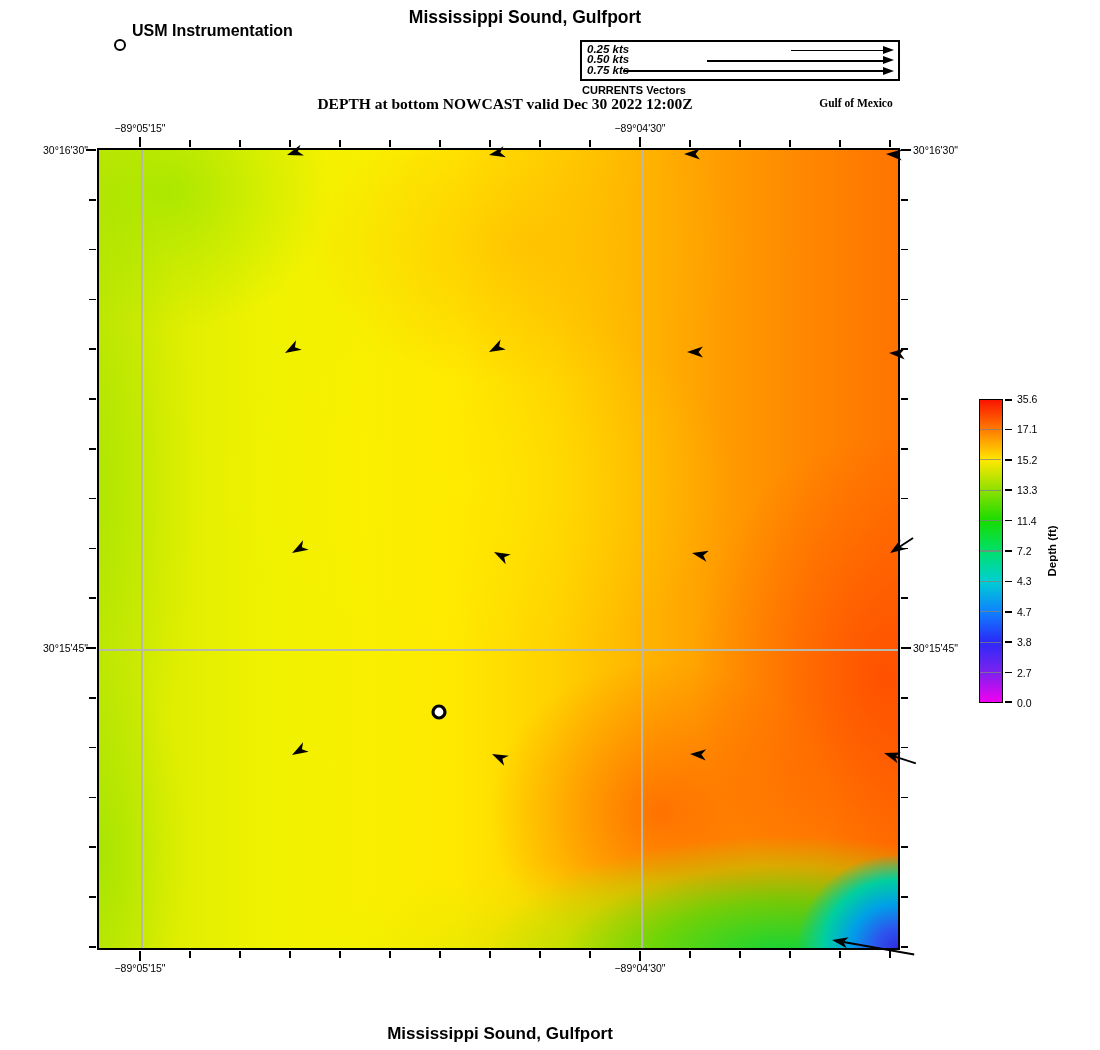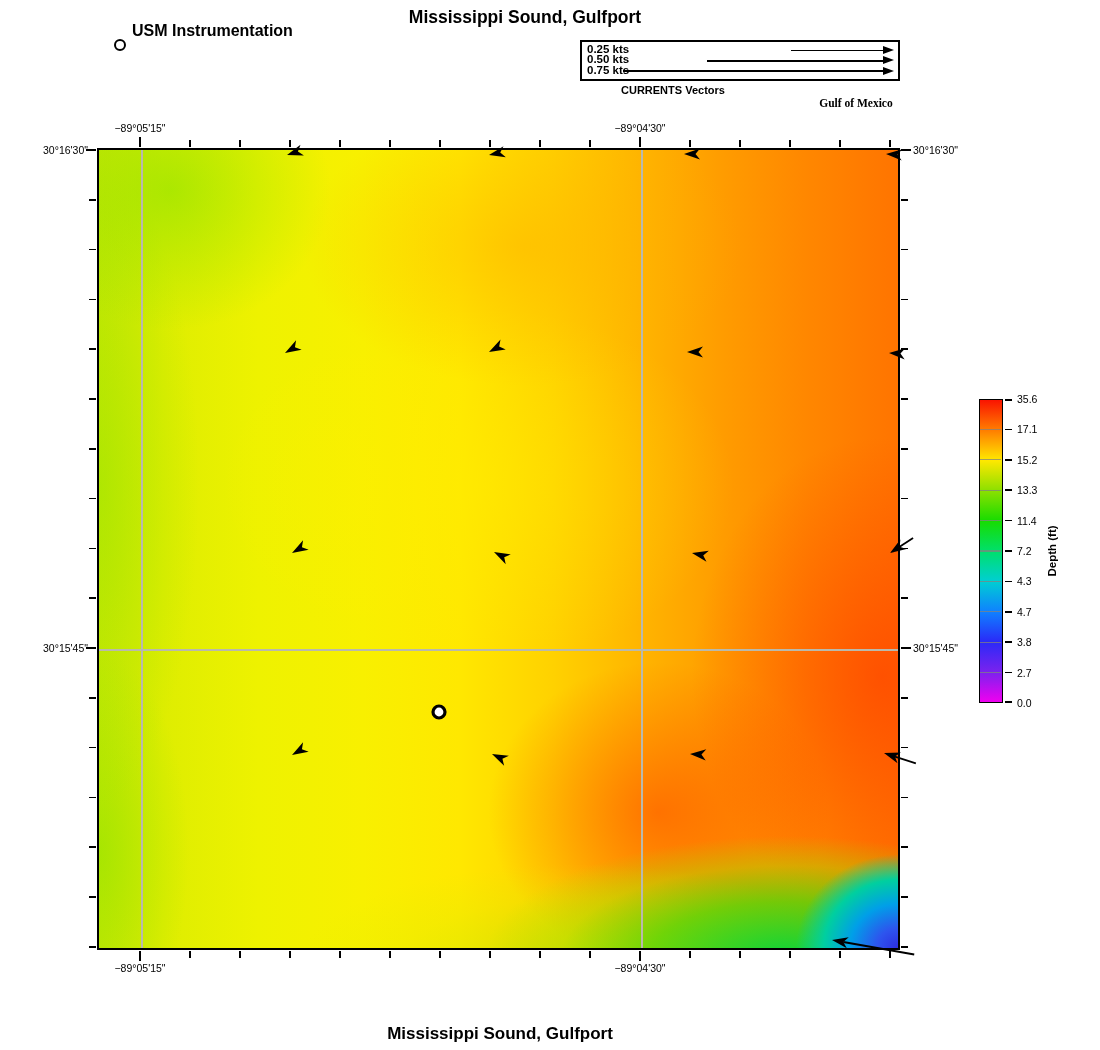--- a/index.html
+++ b/index.html
@@ -10,27 +10,27 @@
   .serif-b{font-family:"Liberation Serif","DejaVu Serif",serif;font-weight:bold;}
   .ctr{text-align:center;}
   .title-top{left:0;top:7px;width:1050px;font-size:17.5px;}
   .title-bottom{left:0;top:1024px;width:1000px;font-size:17px;}
   .subtitle{left:0;top:95px;width:1010px;font-size:15.5px;}
   .gulf{left:776px;top:97px;width:160px;font-size:11.5px;}
   .usm-circle{left:114px;top:39px;width:8px;height:8px;border:2.6px solid #000;border-radius:50%;background:#fff;}
   .usm-label{left:132px;top:22px;font-size:16px;}
   .vec-box{left:580px;top:40px;width:320px;height:41px;border:2px solid #000;background:#fff;
            display:flex;flex-direction:column;justify-content:space-between;padding:3px 0;box-sizing:border-box;}
-  .vec-row{position:relative;height:11px;}
+  .vec-row{position:relative;height:11px;font-style:italic;}
   .vec-label{position:absolute;left:5px;top:-1px;font-size:11.5px;font-weight:bold;line-height:11px;}
   .vec-arrow{position:absolute;right:4px;top:0;height:11px;}
   .vec-line{position:absolute;left:0;right:6px;top:4.7px;height:1.6px;background:#000;}
   .vec-head{position:absolute;right:0;top:1px;width:0;height:0;
             border-top:4.5px solid transparent;border-bottom:4.5px solid transparent;border-left:11px solid #000;}
-  .currents-caption{left:582px;top:84px;font-size:11px;margin-left:39px;}
+  .currents-caption{left:582px;top:84px;font-size:11px;}
   .axis-label{font-size:10.5px;white-space:nowrap;}
   .map-outer{left:97px;top:148px;width:803px;height:802px;border:2px solid #000;box-sizing:border-box;}
   .map-field{position:absolute;inset:0;
     background:
       radial-gradient(ellipse 120px 110px at 100% 100%, #2e2ee0 0%, #2d55ee 18%, #009fe8 40%, #00cf9f 62%, rgba(0,207,120,0) 85%),
       radial-gradient(ellipse 300px 120px at 86% 101%, rgba(0,216,60,0.95) 0%, rgba(70,220,10,0.75) 45%, rgba(160,228,0,0.4) 75%, rgba(160,228,0,0) 100%),
       radial-gradient(ellipse 280px 100px at 60% 102%, rgba(190,232,0,0.6) 0%, rgba(220,236,0,0.25) 65%, rgba(220,236,0,0) 100%),
       radial-gradient(ellipse 170px 150px at 70% 83%, rgba(255,64,0,0.55) 0%, rgba(255,64,0,0) 100%),
       radial-gradient(ellipse 190px 240px at 98% 66%, rgba(255,50,0,0.55) 0%, rgba(255,50,0,0) 100%),
       radial-gradient(ellipse 160px 140px at 9% 5%, rgba(130,226,0,0.55) 0%, rgba(130,226,0,0) 100%),
@@ -79,20 +79,21 @@
       <div class="vec-row">
         <span class="vec-label">0.75 kts</span>
         <span class="vec-arrow" style="width:271px">
           <i class="vec-line"></i>
           <i class="vec-head"></i>
         </span>
       </div>
     </div>
   <div class="abs sans-b currents-caption">CURRENTS Vectors</div>
 
+  <div class="abs serif-b ctr subtitle">DEPTH at bottom NOWCAST valid Dec 30 2022 12:00Z</div>
   <div class="abs serif-b ctr gulf">Gulf of Mexico</div>
 
   <div class="abs axis-label ctr" style="left:90px;top:122px;width:100px;">−89°05'15"</div>
   <div class="abs axis-label ctr" style="left:590px;top:122px;width:100px;">−89°04'30"</div>
   <div class="abs axis-label ctr" style="left:90px;top:962px;width:100px;">−89°05'15"</div>
   <div class="abs axis-label ctr" style="left:590px;top:962px;width:100px;">−89°04'30"</div>
   <div class="abs axis-label" style="left:28px;top:144px;width:60px;text-align:right;">30°16'30"</div>
   <div class="abs axis-label" style="left:28px;top:642px;width:60px;text-align:right;">30°15'45"</div>
   <div class="abs axis-label" style="left:913px;top:144px;">30°16'30"</div>
   <div class="abs axis-label" style="left:913px;top:642px;">30°15'45"</div>

